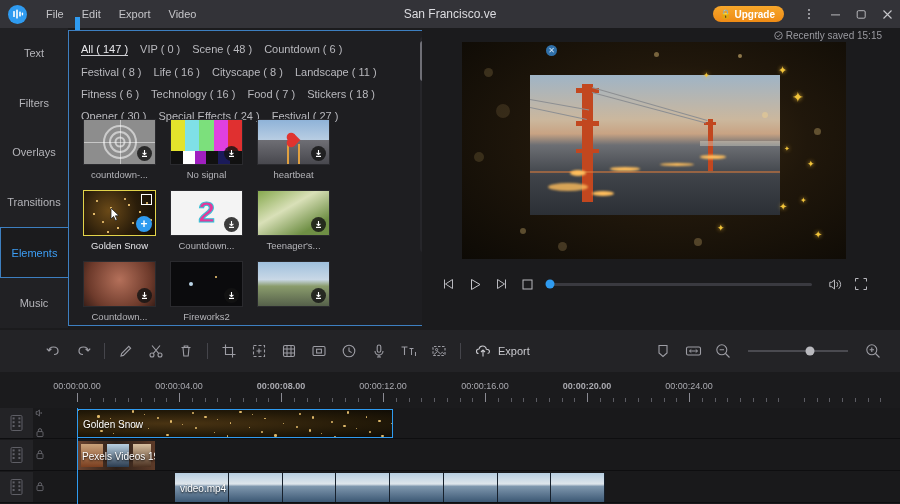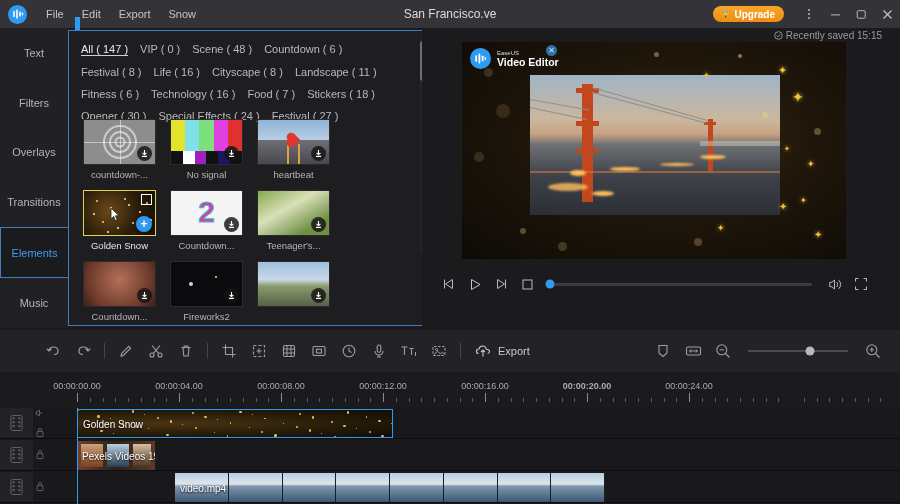--- a/index.html
+++ b/index.html
@@ -266,21 +266,21 @@
       <svg width="12" height="12" viewBox="0 0 12 12">
         <rect x="1.2" y="3" width="1.6" height="6" rx=".6" fill="#fff"></rect>
         <rect x="4.2" y="1.4" width="1.6" height="9.2" rx=".6" fill="#fff"></rect>
         <rect x="7.2" y="3.4" width="1.6" height="5.2" rx=".6" fill="#fff"></rect>
         <rect x="9.8" y="4.6" width="1.3" height="2.8" rx=".6" fill="#fff"></rect>
       </svg>
     </div>
     <div class="menu-item">File</div>
     <div class="menu-item">Edit</div>
     <div class="menu-item">Export</div>
-    <div class="menu-item">Snow</div>
+    <div class="menu-item">Video</div>
     <div id="win-title">San Francisco.ve</div>
     <div id="title-right">
       <div id="upgrade">
         <span class="lockg">🔒</span>
         <span>Upgrade</span>
       </div>
       <div class="wbtn">
         <span class="dots">
             <i></i>
             <i></i>
@@ -496,34 +496,20 @@
   <div id="preview">
     <div id="saved">
       <svg width="9" height="9" viewBox="0 0 9 9">
         <circle cx="4.5" cy="4.5" r="3.8" fill="none" stroke="#9a9aa0" stroke-width=".9"></circle>
         <path d="M2.7 4.6 L4 5.9 L6.4 3.1" fill="none" stroke="#9a9aa0" stroke-width=".9"></path>
       </svg>
       <span>Recently saved 15:15</span>
     </div>
 
     <div id="stage">
-      <div id="watermark">
-        <div id="wm-logo">
-          <svg width="13" height="13" viewBox="0 0 12 12">
-            <rect x="1.2" y="3" width="1.6" height="6" rx=".6" fill="#fff"></rect>
-            <rect x="4.2" y="1.4" width="1.6" height="9.2" rx=".6" fill="#fff"></rect>
-            <rect x="7.2" y="3.4" width="1.6" height="5.2" rx=".6" fill="#fff"></rect>
-            <rect x="9.8" y="4.6" width="1.3" height="2.8" rx=".6" fill="#fff"></rect>
-          </svg>
-        </div>
-        <div id="wm-txt">
-          <div class="s1">EaseUS</div>
-          <div class="s2">Video Editor</div>
-        </div>
-      </div>
       <div id="wm-close">✕</div>
 
       <div id="bridge">
         <div class="tower" style="left:52px;top:9px;width:11px;height:118px;"></div>
         <div class="tower" style="left:46px;top:13px;width:23px;height:5px;"></div>
         <div class="tower" style="left:46px;top:46px;width:23px;height:5px;"></div>
         <div class="tower" style="left:46px;top:74px;width:23px;height:4px;"></div>
         <div class="tower" style="left:178px;top:44px;width:5px;height:52px;"></div>
         <div class="tower" style="left:174px;top:47px;width:12px;height:2.5px;"></div>
         <div class="cable" style="left:0px;top:24px;width:60px;transform:rotate(10deg);"></div>
@@ -721,21 +707,21 @@
           </svg>
       </div>
     </div>
   </div>
 
   <div id="ruler">
       <div class="rl-label" style="left: 77px;">00:00:00.00</div>
       <div class="tick major" style="left: 77px;"></div>
       <div class="rl-label" style="left: 179px;">00:00:04.00</div>
       <div class="tick major" style="left: 179px;"></div>
-      <div class="rl-label" style="left: 281px;">00:00:08.00</div>
+      <div class="rl-label" style="left: 281px; font-weight: bold;">00:00:08.00</div>
       <div class="tick major" style="left: 281px;"></div>
       <div class="rl-label" style="left: 383px;">00:00:12.00</div>
       <div class="tick major" style="left: 383px;"></div>
       <div class="rl-label" style="left: 485px;">00:00:16.00</div>
       <div class="tick major" style="left: 485px;"></div>
       <div class="rl-label" style="left: 587px; font-weight: bold;">00:00:20.00</div>
       <div class="tick major" style="left: 587px;"></div>
       <div class="rl-label" style="left: 689px;">00:00:24.00</div>
       <div class="tick major" style="left: 689px;"></div>
       <div class="tick minor" style="left: 89.75px;"></div>

